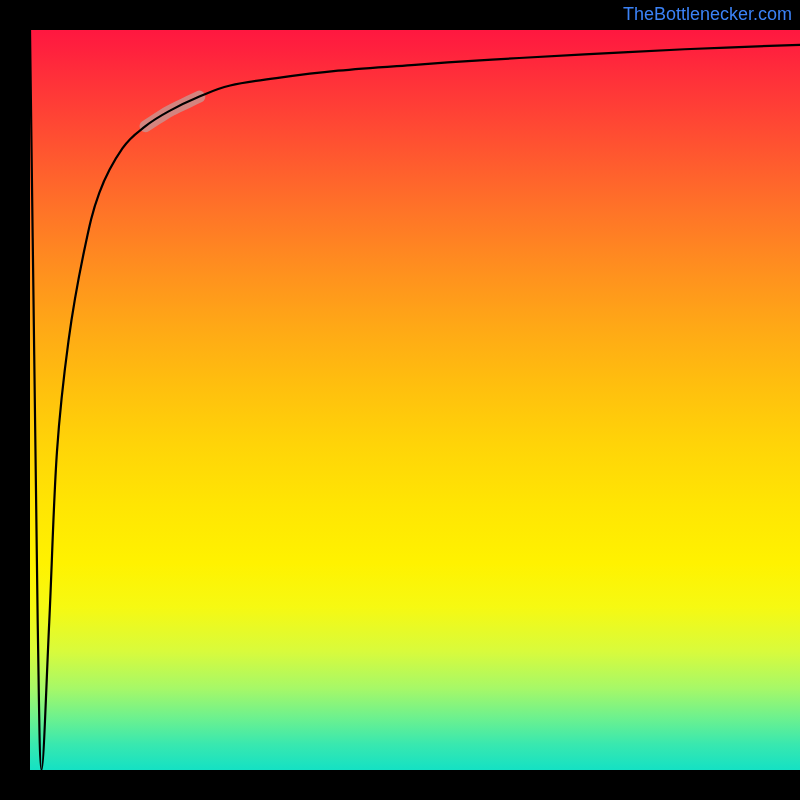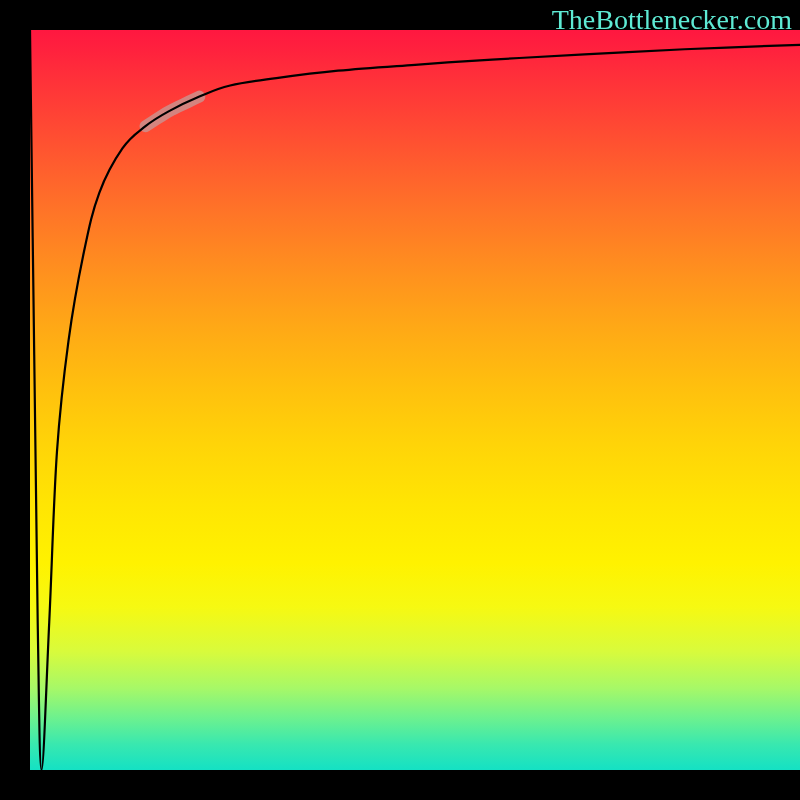--- a/index.html
+++ b/index.html
@@ -40,24 +40,24 @@
       #a6f868 89%,
       #6cf18f 93%,
       #39e8af 96.5%,
       #14e1c4 100%
     );
   }
   .watermark {
     position: absolute;
     top: 4px;
     right: 8px;
-    font-family: Liberation Serif, serif;
-    font-size: 28px;
+    font-family: Liberation Sans, sans-serif;
+    font-size: 18px;
     font-weight: 400;
-    color: #5eead4;
+    color: #3b82f6;
     letter-spacing: 0px;
     user-select: none;
   }
   svg.curve {
     position: absolute;
     left: 0;
     top: 0;
     width: 800px;
     height: 800px;
     pointer-events: none;

